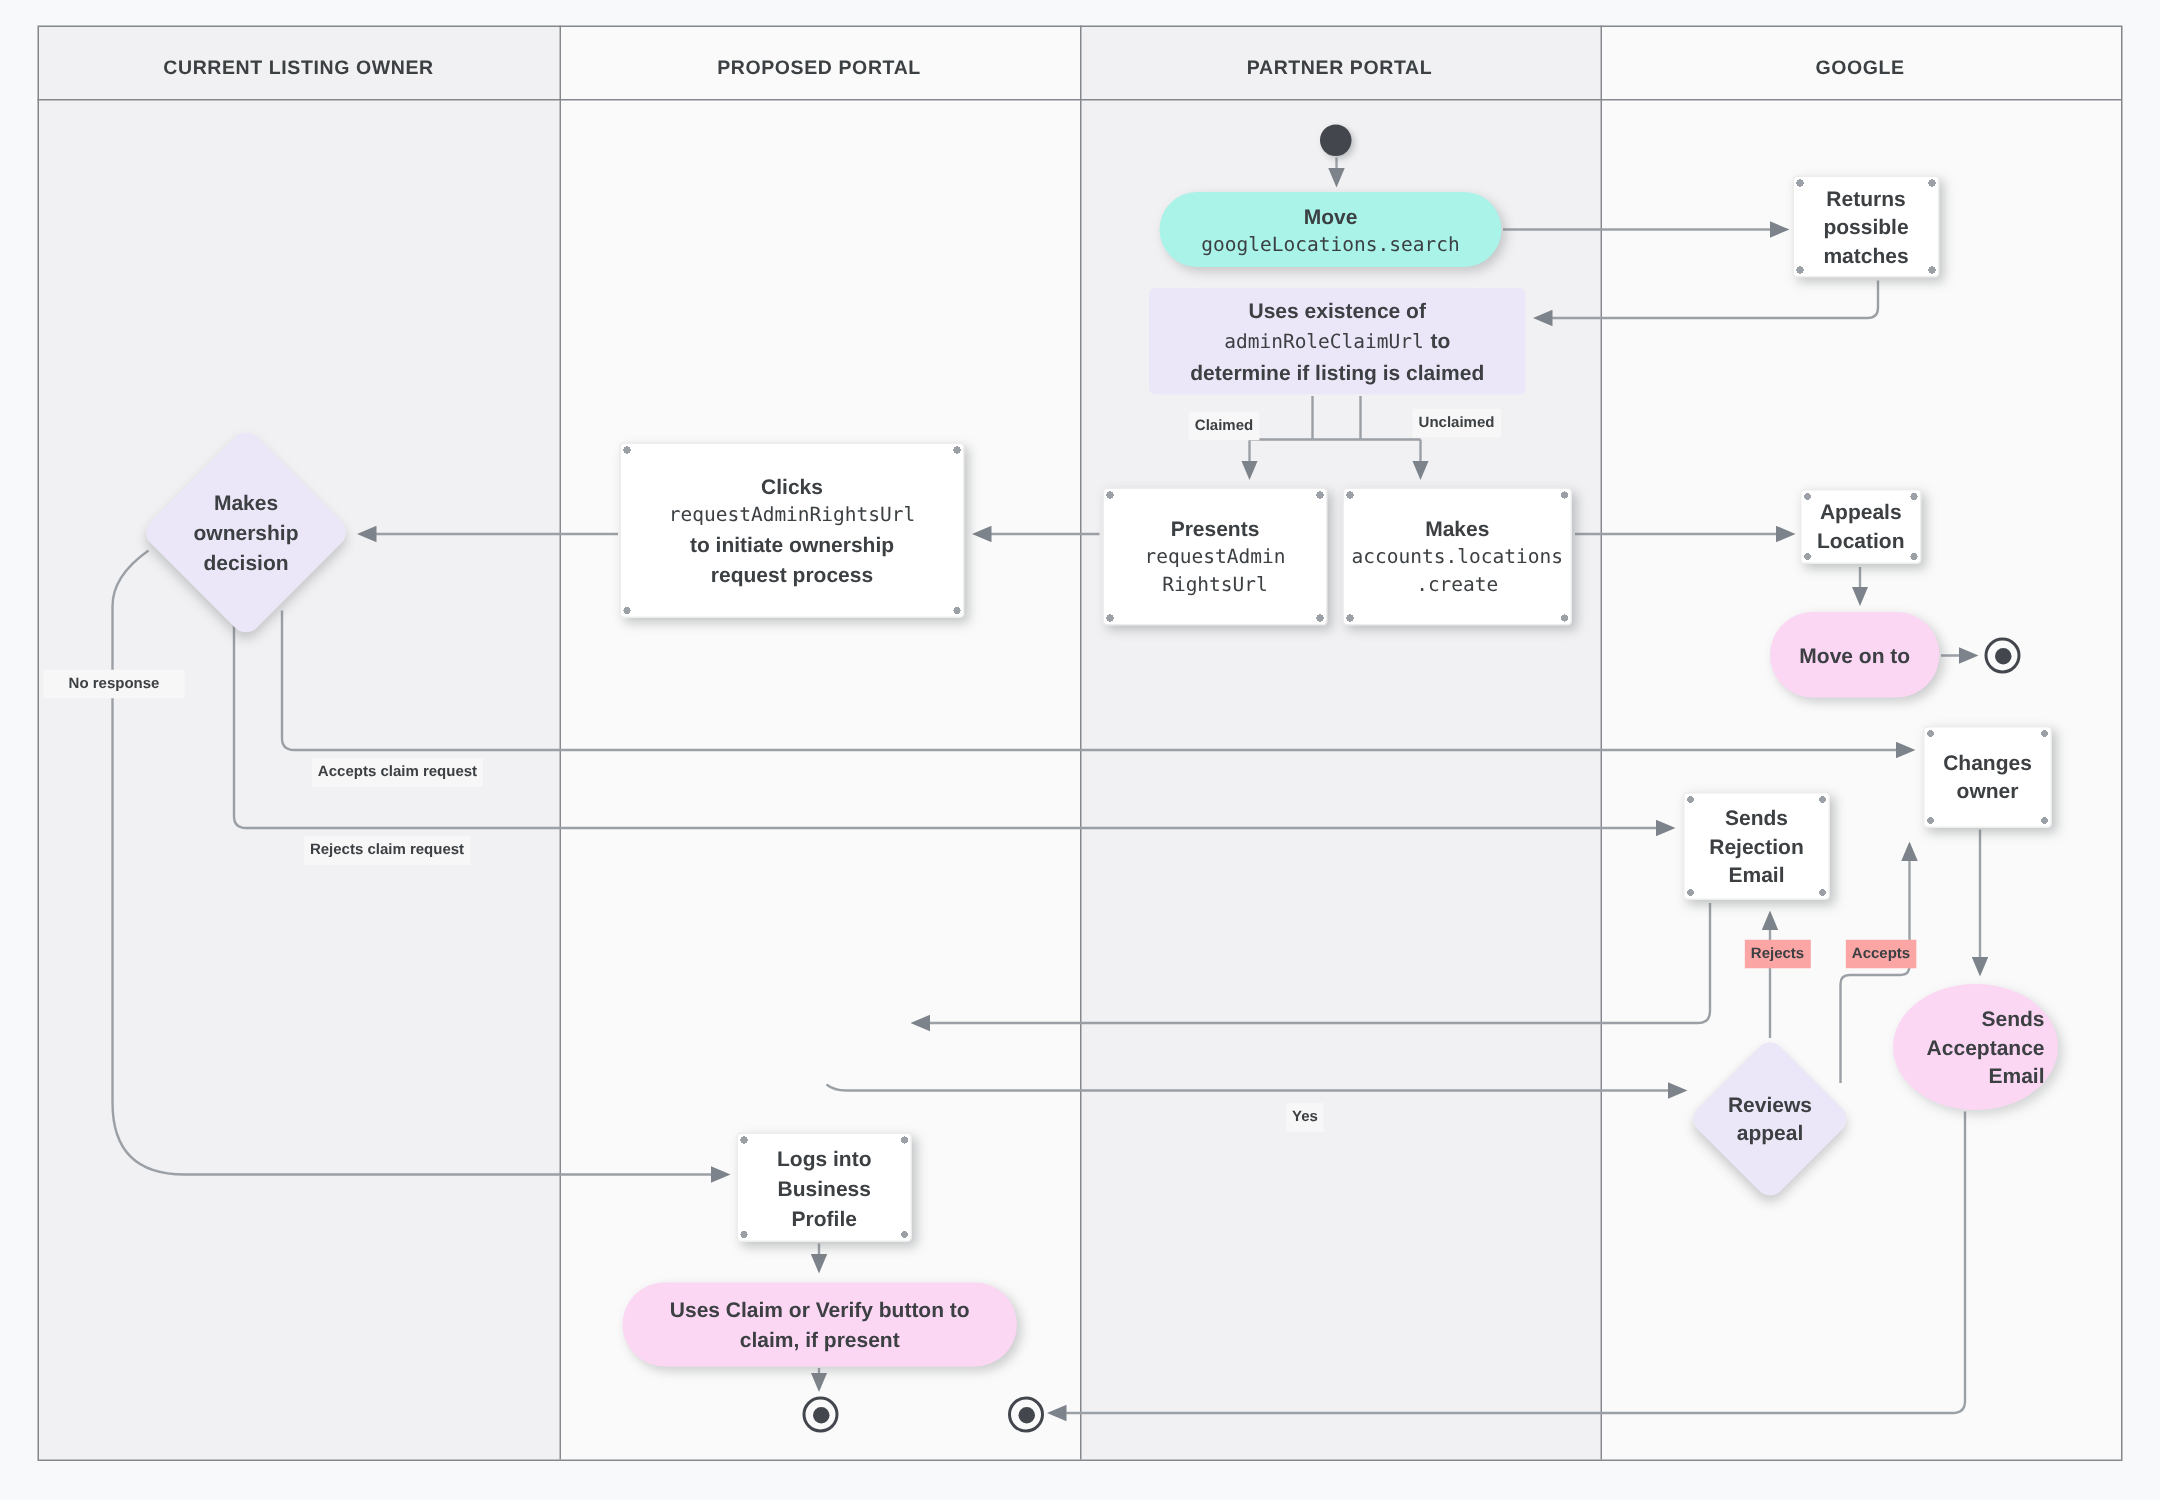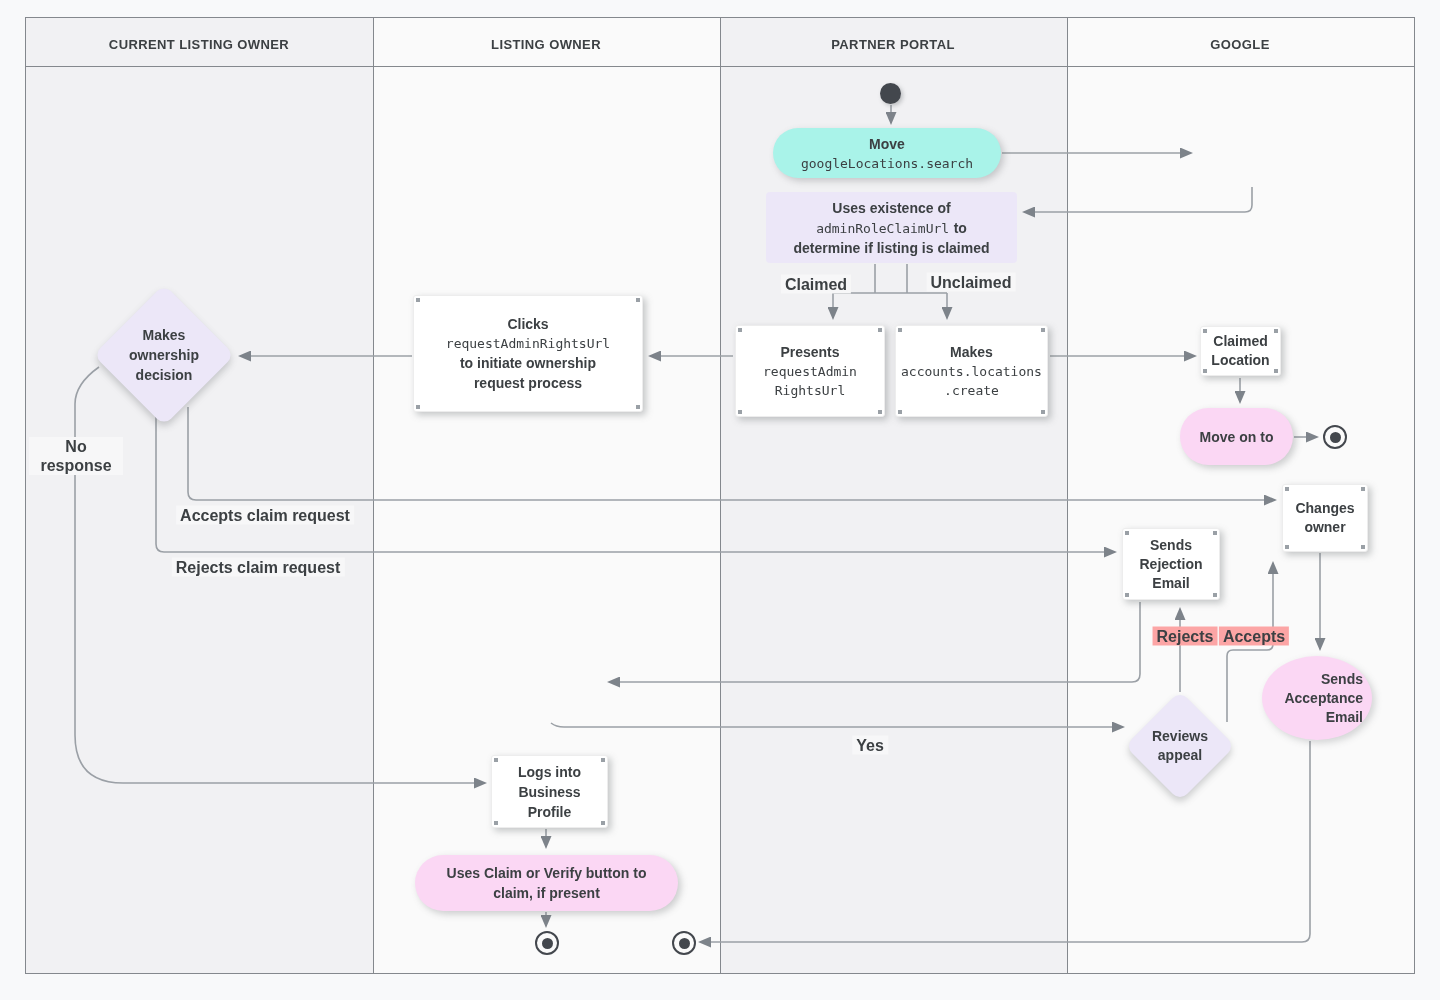--- a/index.html
+++ b/index.html
@@ -39,21 +39,21 @@
   .dshape.lav{background:#ece7f8;}
   .dshape.wht{background:#fff;}
   .dlabel{position:absolute;inset:0;display:flex;align-items:center;justify-content:center;text-align:center;z-index:4;}
   
   .start-node{position:absolute;width:21px;height:21px;border-radius:50%;background:#43474d;z-index:3;
               box-shadow:2px 2px 4px rgba(95,99,104,.35);}
   .end-node{position:absolute;width:20px;height:20px;border-radius:50%;border:2px solid #43474d;background:#fafafa;
             display:flex;align-items:center;justify-content:center;z-index:3;}
   .end-node::after{content:"";width:11px;height:11px;border-radius:50%;background:#43474d;}
   
-  .elabel{position:absolute;transform:translate(-50%,-50%);font-weight:700;font-size:16px;line-height:19px;
+  .elabel{position:absolute;transform:translate(-50%,-50%);font-weight:700;font-size:10px;line-height:19px;
           padding:0 4px;white-space:nowrap;z-index:2;}
   .on-dark{background:#f7f7f8;}
   .on-light{background:#fca5a5;}
   .wrap2{white-space:normal;width:86px;text-align:center;}
 </style>
 </head>
 <body>
 
 <div class="stage">
 
@@ -61,21 +61,21 @@
   <div class="lane light" style="left:373px;width:347px;"></div>
   <div class="lane dark" style="left:720px;width:347px;"></div>
   <div class="lane light" style="left:1067px;width:347px;"></div>
   <div class="vline" style="left:373px;"></div>
   <div class="vline" style="left:720px;"></div>
   <div class="vline" style="left:1067px;"></div>
   <div class="hline"></div>
   <div class="frame"></div>
 
   <div class="lane-header" style="left:199px;">CURRENT LISTING OWNER</div>
-  <div class="lane-header" style="left:546px;">LISTING OWNER</div>
+  <div class="lane-header" style="left:546px;">PROPOSED PORTAL</div>
   <div class="lane-header" style="left:893px;">PARTNER PORTAL</div>
   <div class="lane-header" style="left:1240px;">GOOGLE</div>
 
   <svg class="edges" width="1440" height="1000" viewBox="0 0 1440 1000">
     <defs>
       <marker id="arrow" markerUnits="userSpaceOnUse" markerWidth="13" markerHeight="11" refX="10" refY="5.5" orient="auto">
         <path d="M0,0 L13,5.5 L0,11 Z" fill="#7d838a"></path>
       </marker>
     </defs>
     <g fill="none" stroke="#9ba0a6" stroke-width="1.6">
@@ -155,23 +155,26 @@
   </div>
 
   <div class="end-node" style="left:535px;top:931px;"></div>
   <div class="end-node" style="left:672px;top:931px;"></div>
 
   <div class="diamond" style="left:93px;top:284px;width:142px;height:142px;">
     <div class="dshape lav" style="left:21px;top:21px;width:100px;height:100px;"></div>
     <div class="dlabel t" style="padding:0 26px;">Makes ownership decision</div>
   </div>
 
+  <div class="node white" style="left:1195px;top:117px;width:98px;height:68px;">
+    <div class="t" style="width:78px;line-height:19px;">Returns possible matches</div>
+  </div>
 
   <div class="node white" style="left:1200px;top:326px;width:81px;height:50px;">
-    <div class="t" style="width:70px;line-height:19px;">Claimed Location</div>
+    <div class="t" style="width:70px;line-height:19px;">Appeals Location</div>
   </div>
 
   <div class="node pill pinkbg" style="left:1180px;top:408px;width:113px;height:57px;">
     <div class="t">Move on to</div>
   </div>
 
   <div class="end-node" style="left:1323px;top:425px;"></div>
 
   <div class="node white" style="left:1282px;top:484px;width:86px;height:68px;">
     <div class="t" style="width:72px;line-height:19px;">Changes owner</div>

